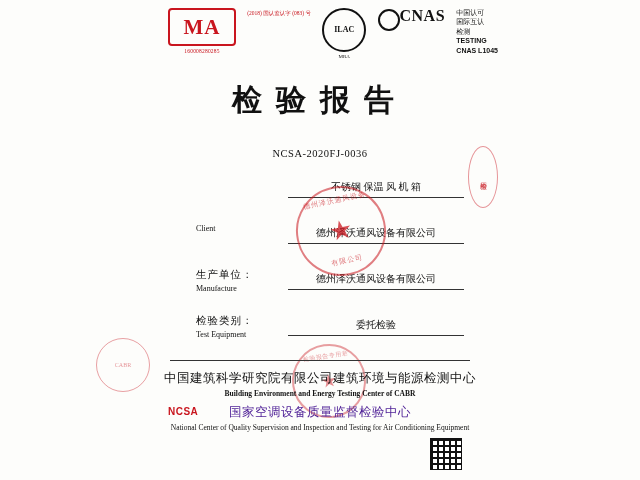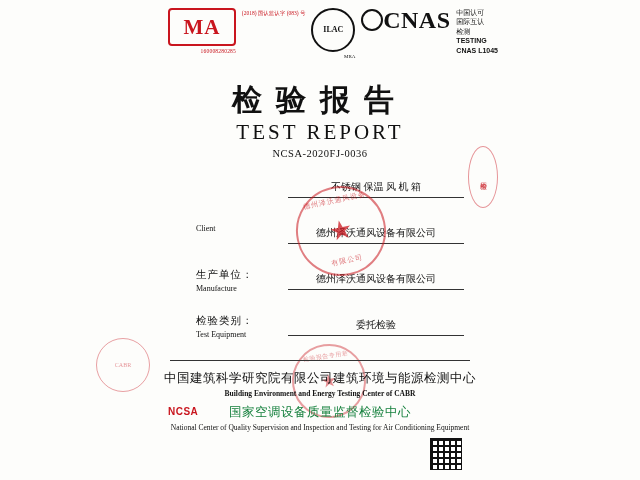--- a/index.html
+++ b/index.html
@@ -25,21 +25,21 @@
     position: absolute;
     top: 8px;
     left: 168px;
     width: 330px;
     height: 62px;
     display: flex;
     align-items: flex-start;
     justify-content: space-between;
   }
   .logo-block {
-    text-align: right;
+    text-align: center;
     line-height: 1.05;
   }
   
   .ma-mark {
     width: 64px;
     height: 34px;
     border: 2px solid #c9151e;
     border-radius: 4px;
     color: #c9151e;
     font-family: "Liberation Serif", serif;
@@ -91,21 +91,21 @@
     justify-content: center;
     margin: 0 auto;
   }
   .ilac-sub {
     font-size: 5px;
     color: #111;
     margin-top: 2px;
   }
   
   .cnas-mark {
-    font-size: 24px;
+    font-size: 16px;
     font-weight: bold;
     letter-spacing: 0.5px;
     color: #111;
     position: relative;
     padding-left: 22px;
   }
   .cnas-mark::before {
     content: "";
     position: absolute;
     left: 0;
@@ -230,21 +230,21 @@
   .foot-en1 {
     font-size: 7.5px;
     color: #111;
     margin-top: 2px;
     font-family: "Liberation Serif", serif;
     font-weight: bold;
   }
   .foot-cn2 {
     font-size: 12.5px;
     letter-spacing: 0.5px;
-    color: #15803d;
+    color: #4c1d95;
     margin-top: 6px;
   }
   .foot-en2 {
     font-size: 7.5px;
     color: #111;
     margin-top: 2px;
   }
   .ncsa-logo {
     position: absolute;
     left: 168px;
@@ -397,21 +397,20 @@
       <div>中国认可</div>
       <div>国际互认</div>
       <div>检测</div>
       <div class="bold">TESTING</div>
       <div class="bold">CNAS L1045</div>
     </div>
 
   </div>
 
   <div class="title-cn">检验报告</div>
-  <div class="title-en">TEST REPORT</div>
   <div class="report-no">NCSA-2020FJ-0036</div>
 
   <div class="fields">
 
     <div class="field-row">
       <div class="field-value">不锈钢 保温 风 机 箱</div>
     </div>
 
     <div class="field-row">
       <div class="field-label">

